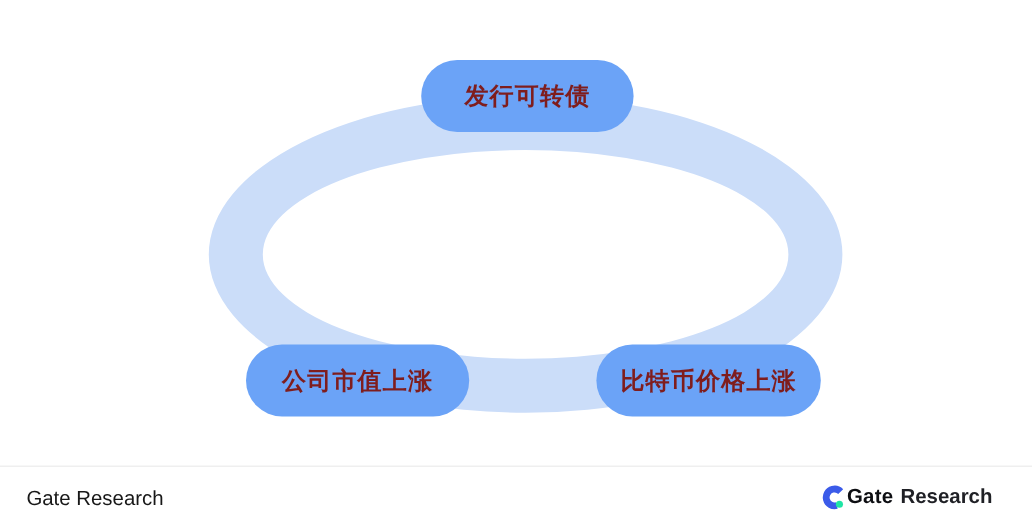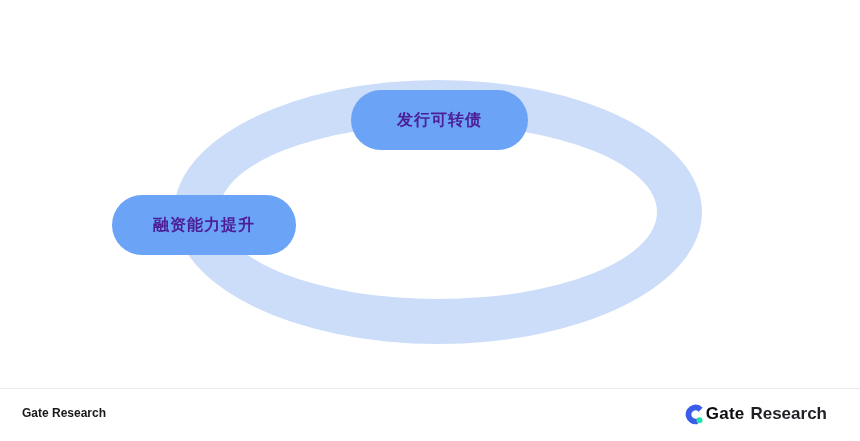--- a/index.html
+++ b/index.html
@@ -21,48 +21,47 @@
     box-sizing: border-box;
     border: 45px solid #CBDDF9;
     border-radius: 50%;
   }
   
   .node {
     position: absolute;
     height: 60px;
     background: #6BA3F7;
     border-radius: 30px;
-    color: #4c1d95;
+    color: #7f1d1d;
     font-weight: bold;
-    font-size: 16px;
+    font-size: 20px;
     display: flex;
     align-items: center;
     justify-content: center;
     letter-spacing: 1px;
     white-space: nowrap;
-    margin-top: 40px;
   }
   .node-top          { left: 351px; top: 50px;  width: 177px; }
   .node-left         { left: 112px; top: 155px; width: 184px; }
   .node-right        { left: 572px; top: 155px; width: 184px; }
   .node-bottom-left  { left: 205px; top: 287px; width: 186px; }
   .node-bottom-right { left: 497px; top: 287px; width: 187px; }
 
   
   .footer-divider {
     position: absolute;
     left: 0; top: 388px;
     width: 860px; height: 1px;
     background: #ebebeb;
   }
   .footer-left {
     position: absolute;
     left: 22px; top: 406px;
-    font-size: 12px;
-    font-weight: 700;
+    font-size: 17px;
+    font-weight: 400;
     color: #181818;
   }
   .footer-logo {
     position: absolute;
     right: 33px; top: 401px;
     height: 26px;
     display: flex;
     align-items: center;
   }
   .footer-logo .gate-icon { width: 21px; height: 21px; display: block; }
@@ -83,23 +82,24 @@
 </head>
 <body>
 
 <div class="canvas">
 
   <div class="ring"></div>
 
   <div class="node node-top">发行可转债</div>
 
 
+  <div class="node node-bottom-right">比特币价格上涨</div>
 
+  <div class="node node-bottom-left">公司市值上涨</div>
 
-  <div class="node node-left">融资能力提升</div>
 
   <div class="footer-divider"></div>
 
   <div class="footer-left">Gate Research</div>
 
   <div class="footer-logo">
     <svg class="gate-icon" viewBox="0 0 24 24" xmlns="http://www.w3.org/2000/svg">
       <circle cx="12" cy="12" r="8" fill="none" stroke="#3B5BE9" stroke-width="6.5" stroke-dasharray="33.5 16.77" transform="rotate(75 12 12)"></circle>
       <circle cx="16.6" cy="18.55" r="3.4" fill="#1FE5A5"></circle>
     </svg>

